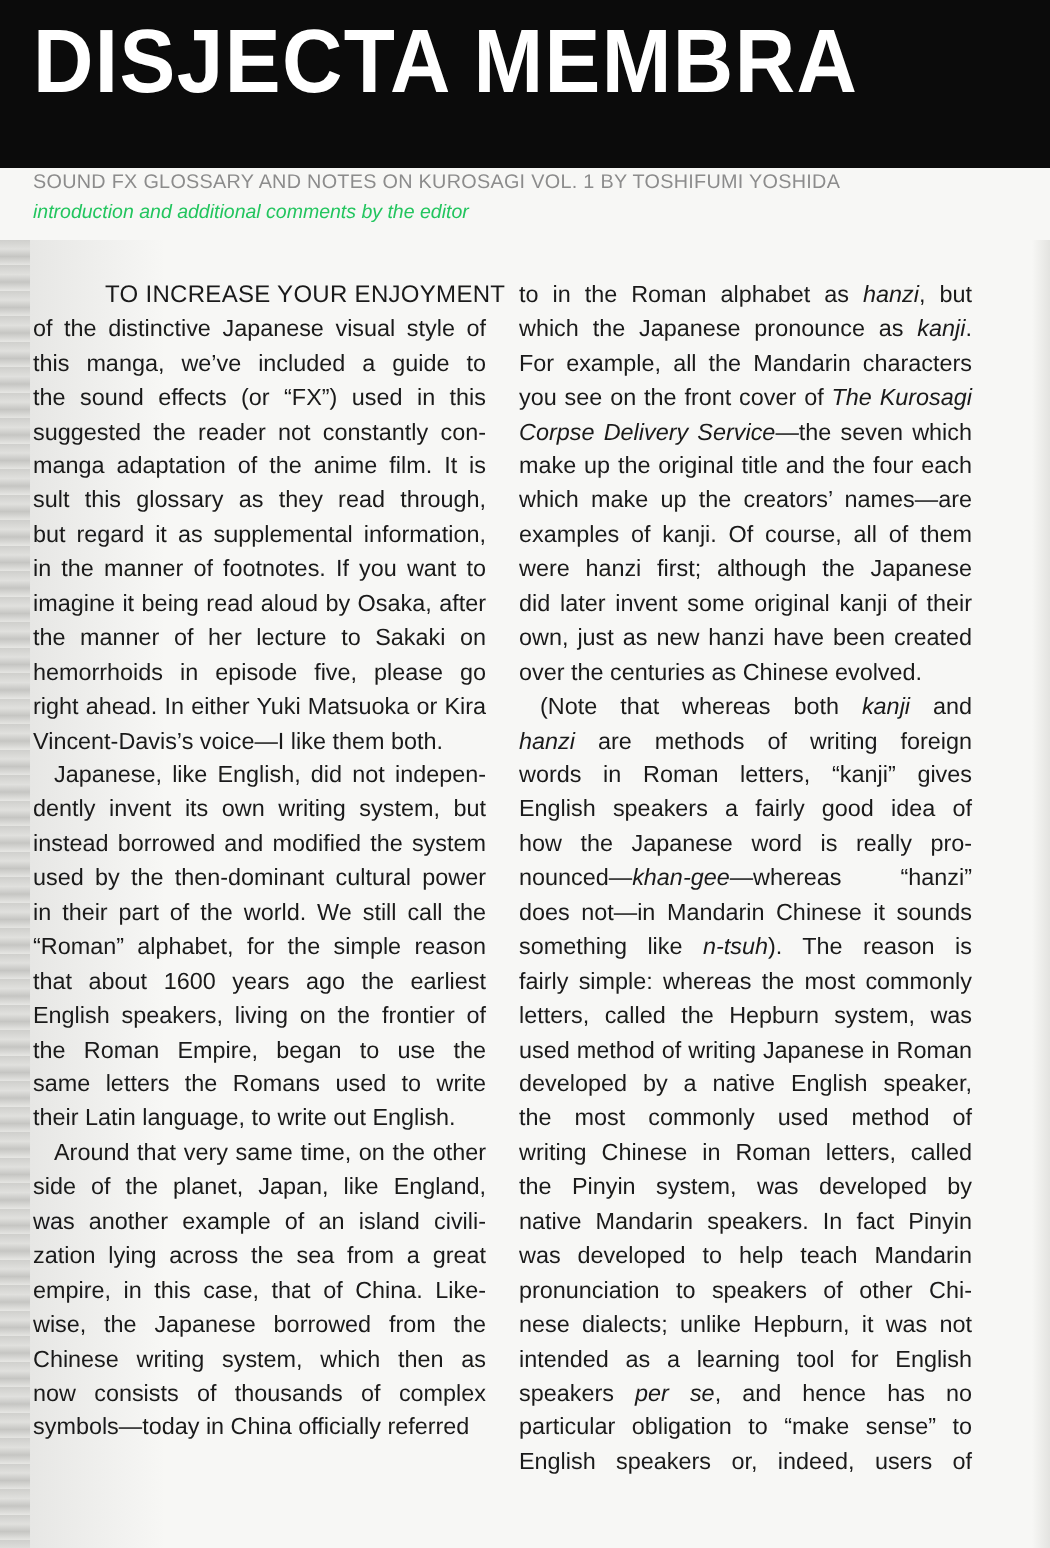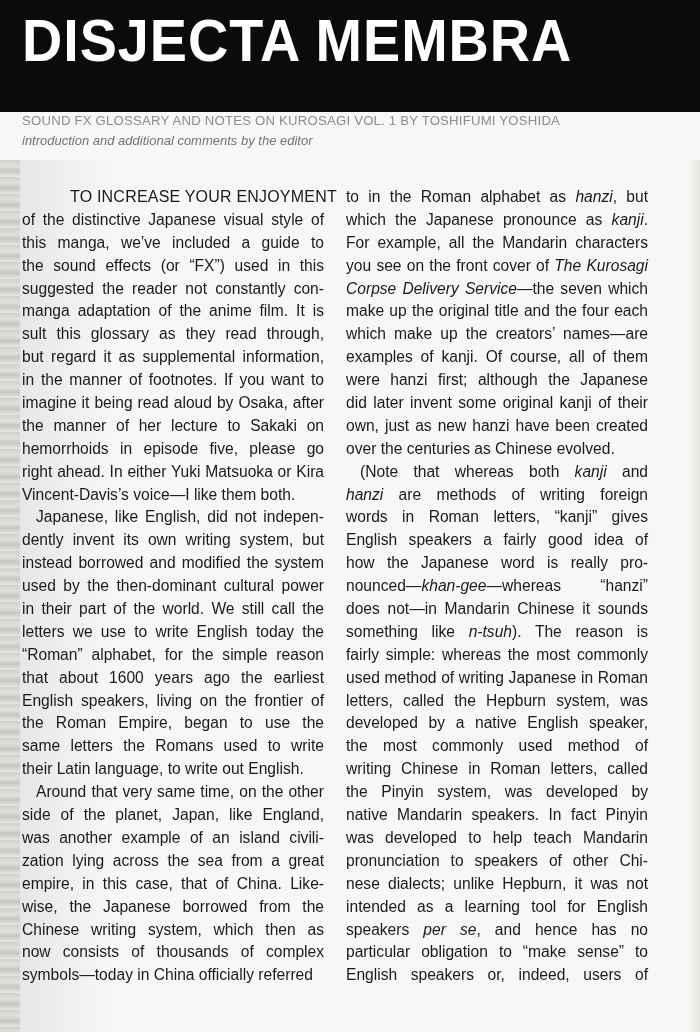--- a/index.html
+++ b/index.html
@@ -20,21 +20,21 @@
       font-weight: bold; font-size: 60px; letter-spacing: 1px;
       color: #ffffff; white-space: nowrap;
       transform: scaleX(0.93); transform-origin: left top;
     }
     .subtitle {
       position: absolute; left: 22px; top: 113px;
       font-size: 13.2px; color: #8c8c8c; white-space: nowrap; letter-spacing: 0.2px;
     }
     .byline {
       position: absolute; left: 22px; top: 133px;
-      font-size: 13px; font-style: italic; color: #737373; white-space: nowrap;
+      font-size: 13px; font-style: italic; color: #22c55e; white-space: nowrap;
     }
     .sidebar-texture {
       position: absolute; left: 0; top: 160px; width: 20px; height: 872px;
       background: repeating-linear-gradient(180deg, #c9c9c6 0px, #dcdcd9 6px, #bdbdba 11px, #e4e4e1 17px);
       opacity: 0.85;
     }
     .sidebar-texture2 {
       position: absolute; left: 20px; top: 160px; width: 90px; height: 872px;
       background: linear-gradient(90deg, rgba(200,200,198,0.35), rgba(247,247,245,0));
     }
@@ -81,21 +81,20 @@
     <span class="line">imagine it being read aloud by Osaka, after</span>
     <span class="line">the manner of her lecture to Sakaki on</span>
     <span class="line">hemorrhoids in episode five, please go</span>
     <span class="line">right ahead. In either Yuki Matsuoka or Kira</span>
     <span class="line last">Vincent-Davis’s voice—I like them both.</span>
     <span class="line indent">Japanese, like English, did not indepen-</span>
     <span class="line">dently invent its own writing system, but</span>
     <span class="line">instead borrowed and modified the system</span>
     <span class="line">used by the then-dominant cultural power</span>
     <span class="line">in their part of the world. We still call the</span>
-    <span class="line">letters we use to write English today the</span>
     <span class="line">“Roman” alphabet, for the simple reason</span>
     <span class="line">that about 1600 years ago the earliest</span>
     <span class="line">English speakers, living on the frontier of</span>
     <span class="line">the Roman Empire, began to use the</span>
     <span class="line">same letters the Romans used to write</span>
     <span class="line last">their Latin language, to write out English.</span>
     <span class="line indent">Around that very same time, on the other</span>
     <span class="line">side of the planet, Japan, like England,</span>
     <span class="line">was another example of an island civili-</span>
     <span class="line">zation lying across the sea from a great</span>
@@ -120,22 +119,22 @@
     <span class="line last"><span>over the centuries as Chinese evolved.</span></span>
     <span class="line indent"><span>(Note that whereas both </span><i>kanji</i><span> and</span></span>
     <span class="line"><span></span><i>hanzi</i><span> are methods of writing foreign</span></span>
     <span class="line"><span>words in Roman letters, “kanji” gives</span></span>
     <span class="line"><span>English speakers a fairly good idea of</span></span>
     <span class="line"><span>how the Japanese word is really pro-</span></span>
     <span class="line"><span>nounced—</span><i>khan-gee</i><span>—whereas “hanzi”</span></span>
     <span class="line"><span>does not—in Mandarin Chinese it sounds</span></span>
     <span class="line"><span>something like </span><i>n-tsuh</i><span>). The reason is</span></span>
     <span class="line"><span>fairly simple: whereas the most commonly</span></span>
+    <span class="line"><span>letters, called the Hepburn system, was</span></span>
     <span class="line"><span>used method of writing Japanese in Roman</span></span>
-    <span class="line"><span>letters, called the Hepburn system, was</span></span>
     <span class="line"><span>developed by a native English speaker,</span></span>
     <span class="line"><span>the most commonly used method of</span></span>
     <span class="line"><span>writing Chinese in Roman letters, called</span></span>
     <span class="line"><span>the Pinyin system, was developed by</span></span>
     <span class="line"><span>native Mandarin speakers. In fact Pinyin</span></span>
     <span class="line"><span>was developed to help teach Mandarin</span></span>
     <span class="line"><span>pronunciation to speakers of other Chi-</span></span>
     <span class="line"><span>nese dialects; unlike Hepburn, it was not</span></span>
     <span class="line"><span>intended as a learning tool for English</span></span>
     <span class="line"><span>speakers </span><i>per se</i><span>, and hence has no</span></span>

